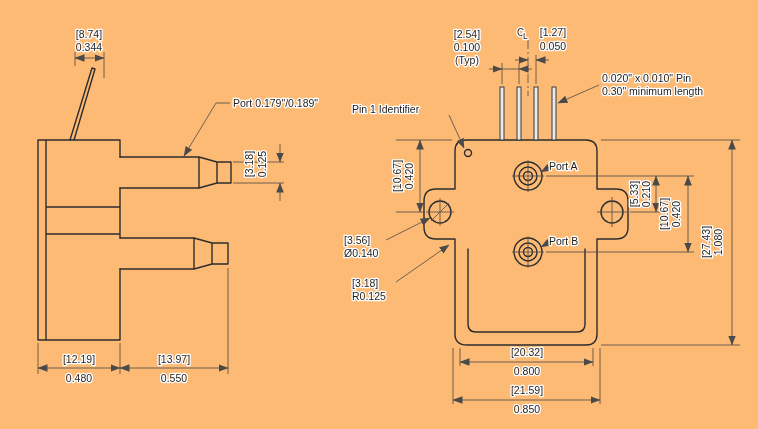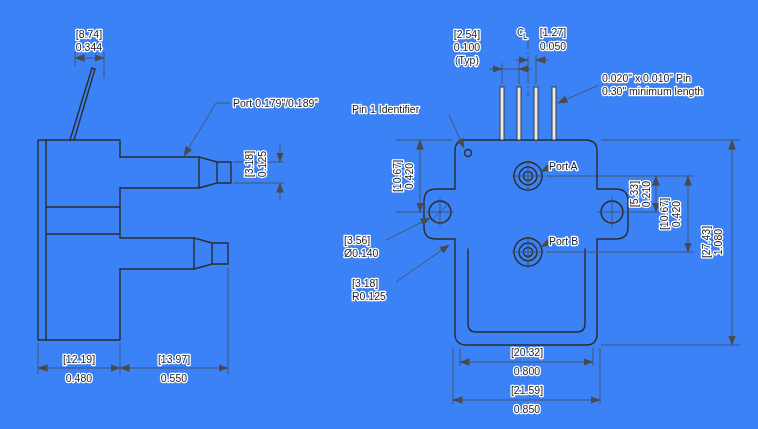--- a/index.html
+++ b/index.html
@@ -1,16 +1,16 @@
 <!DOCTYPE html>
 <html><head>
 <meta charset="utf-8">
 <style>
   html,body{margin:0;padding:0;background:#fff;}
-  .stage{width:758px;height:429px;background:#3b82f6;position:relative;overflow:hidden;}
+  .stage{width:758px;height:429px;background:#fdba74;position:relative;overflow:hidden;}
   svg{display:block;}
   text{
     font-family:"Liberation Sans","DejaVu Sans",sans-serif;
     font-size:10.5px;
     fill:#1f1f1f;
     paint-order:stroke;
     stroke:#ffffff;
     stroke-width:2.6px;
     stroke-linejoin:round;
   }

